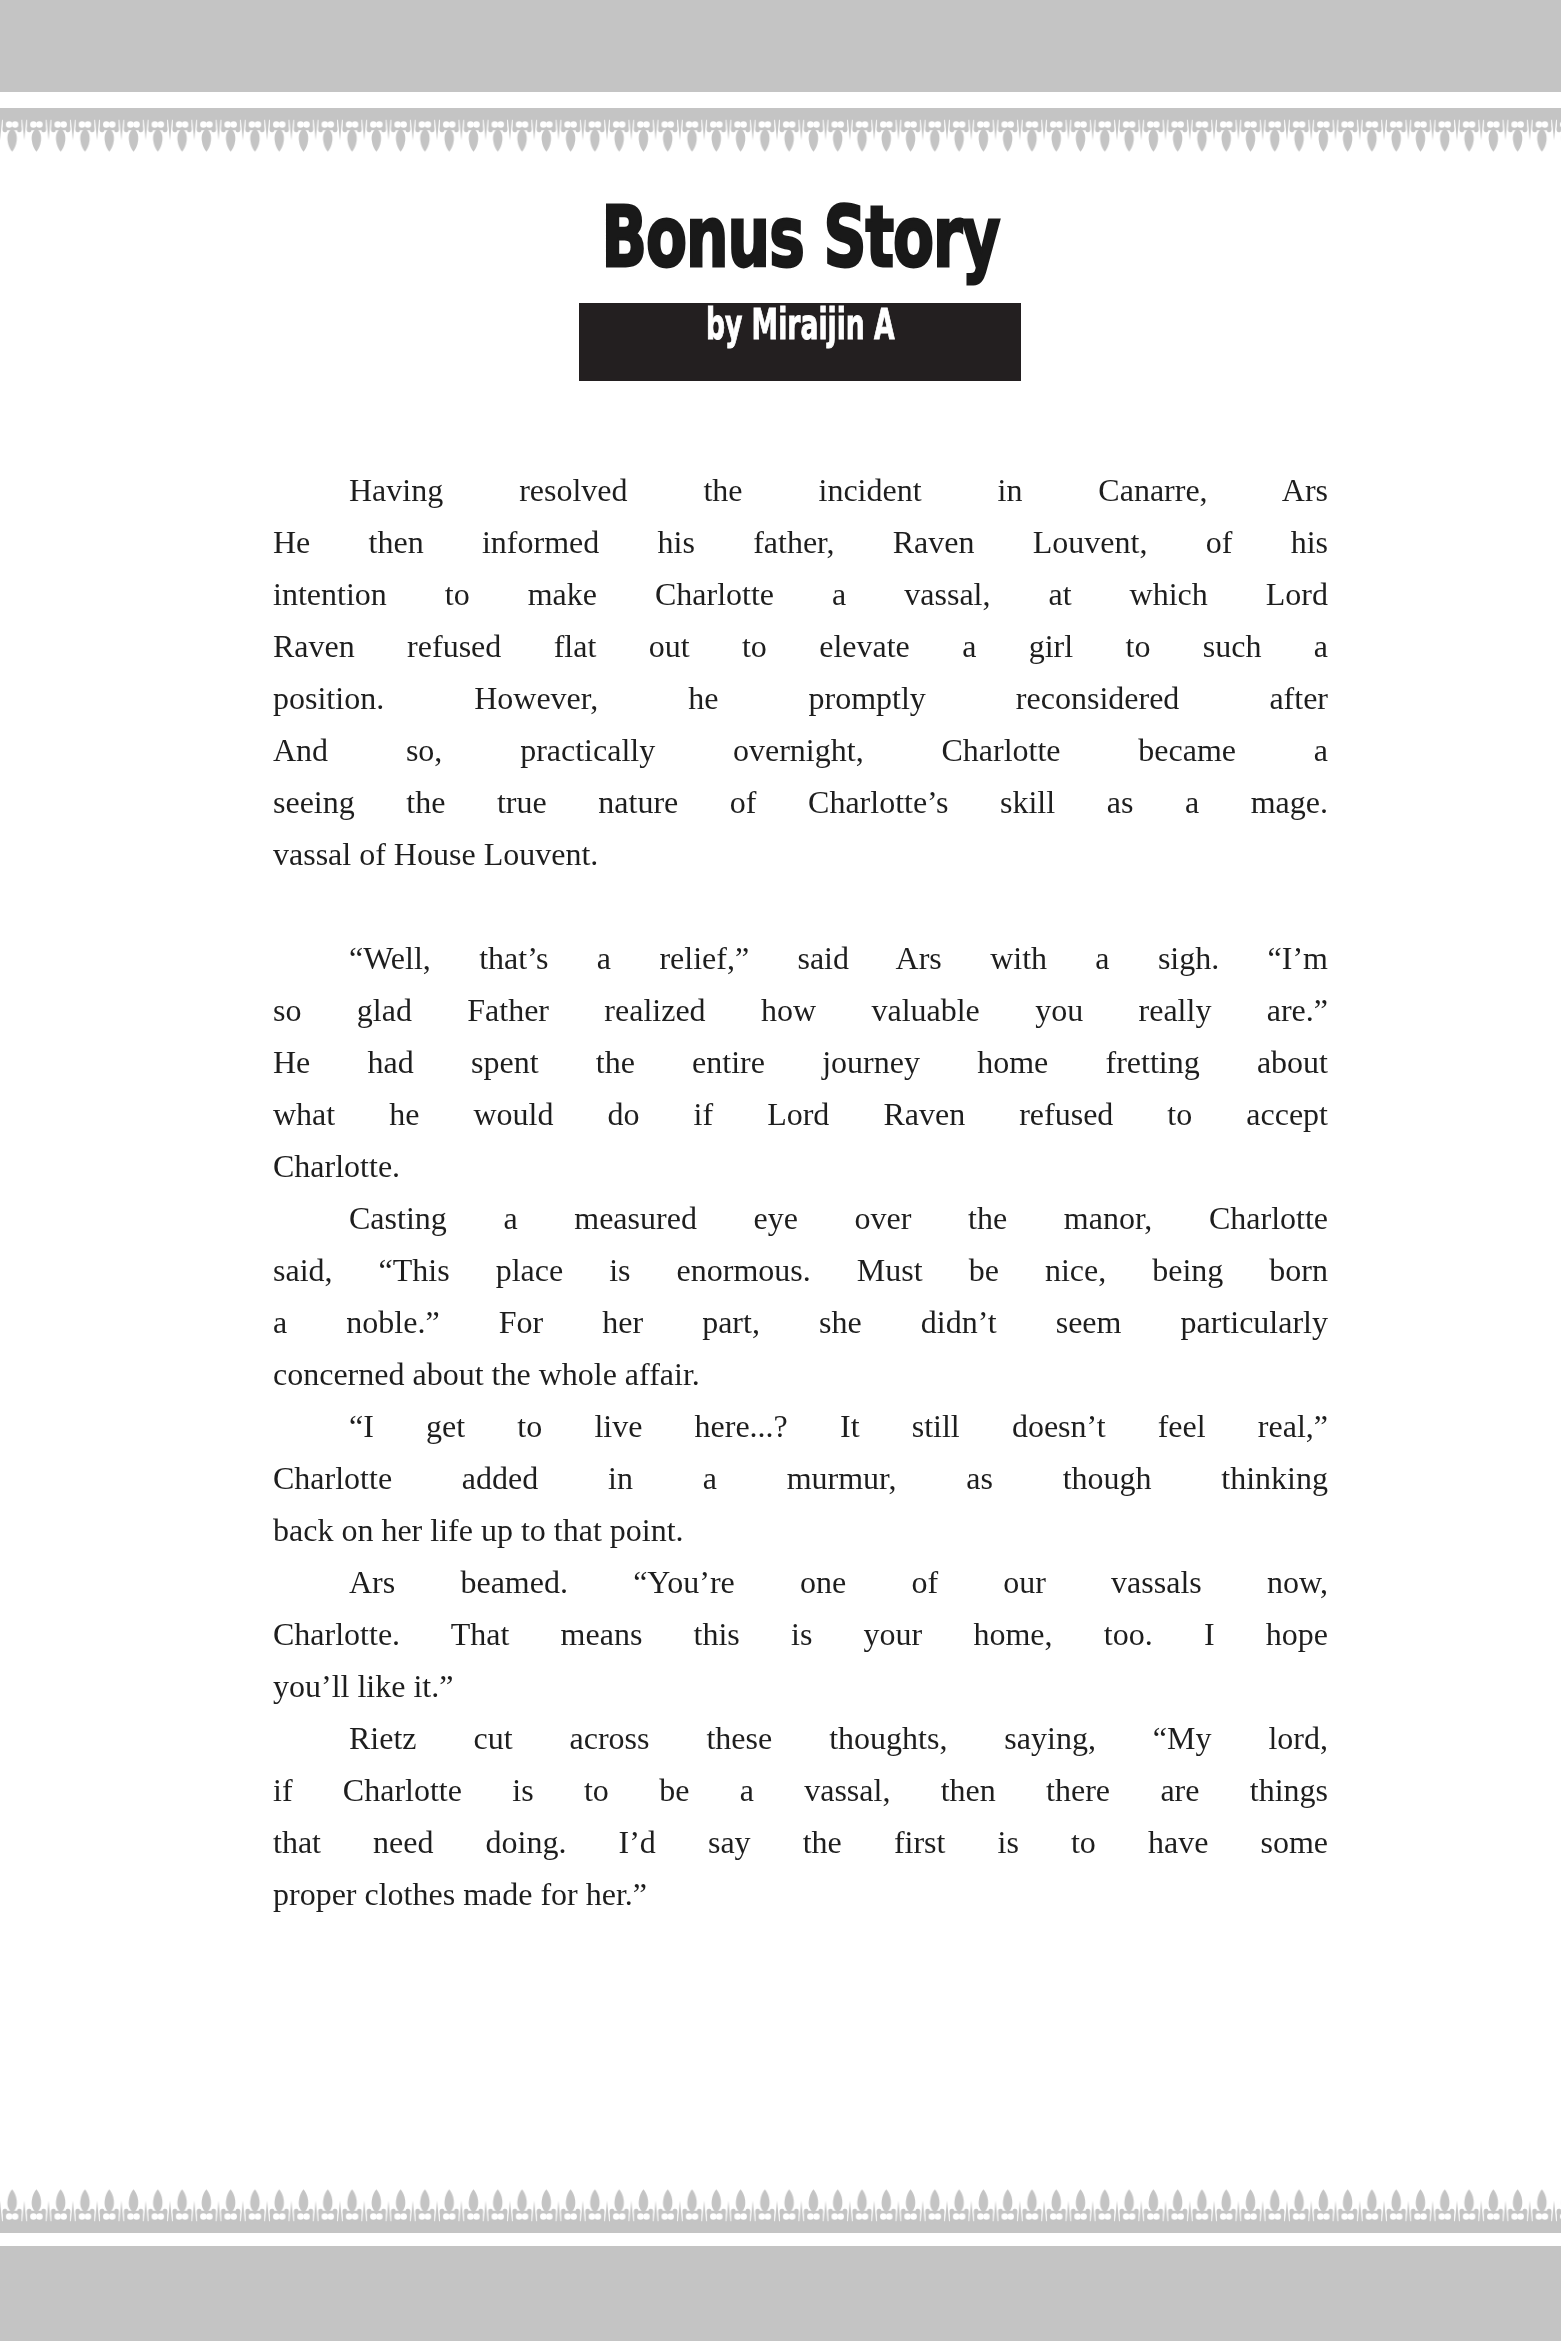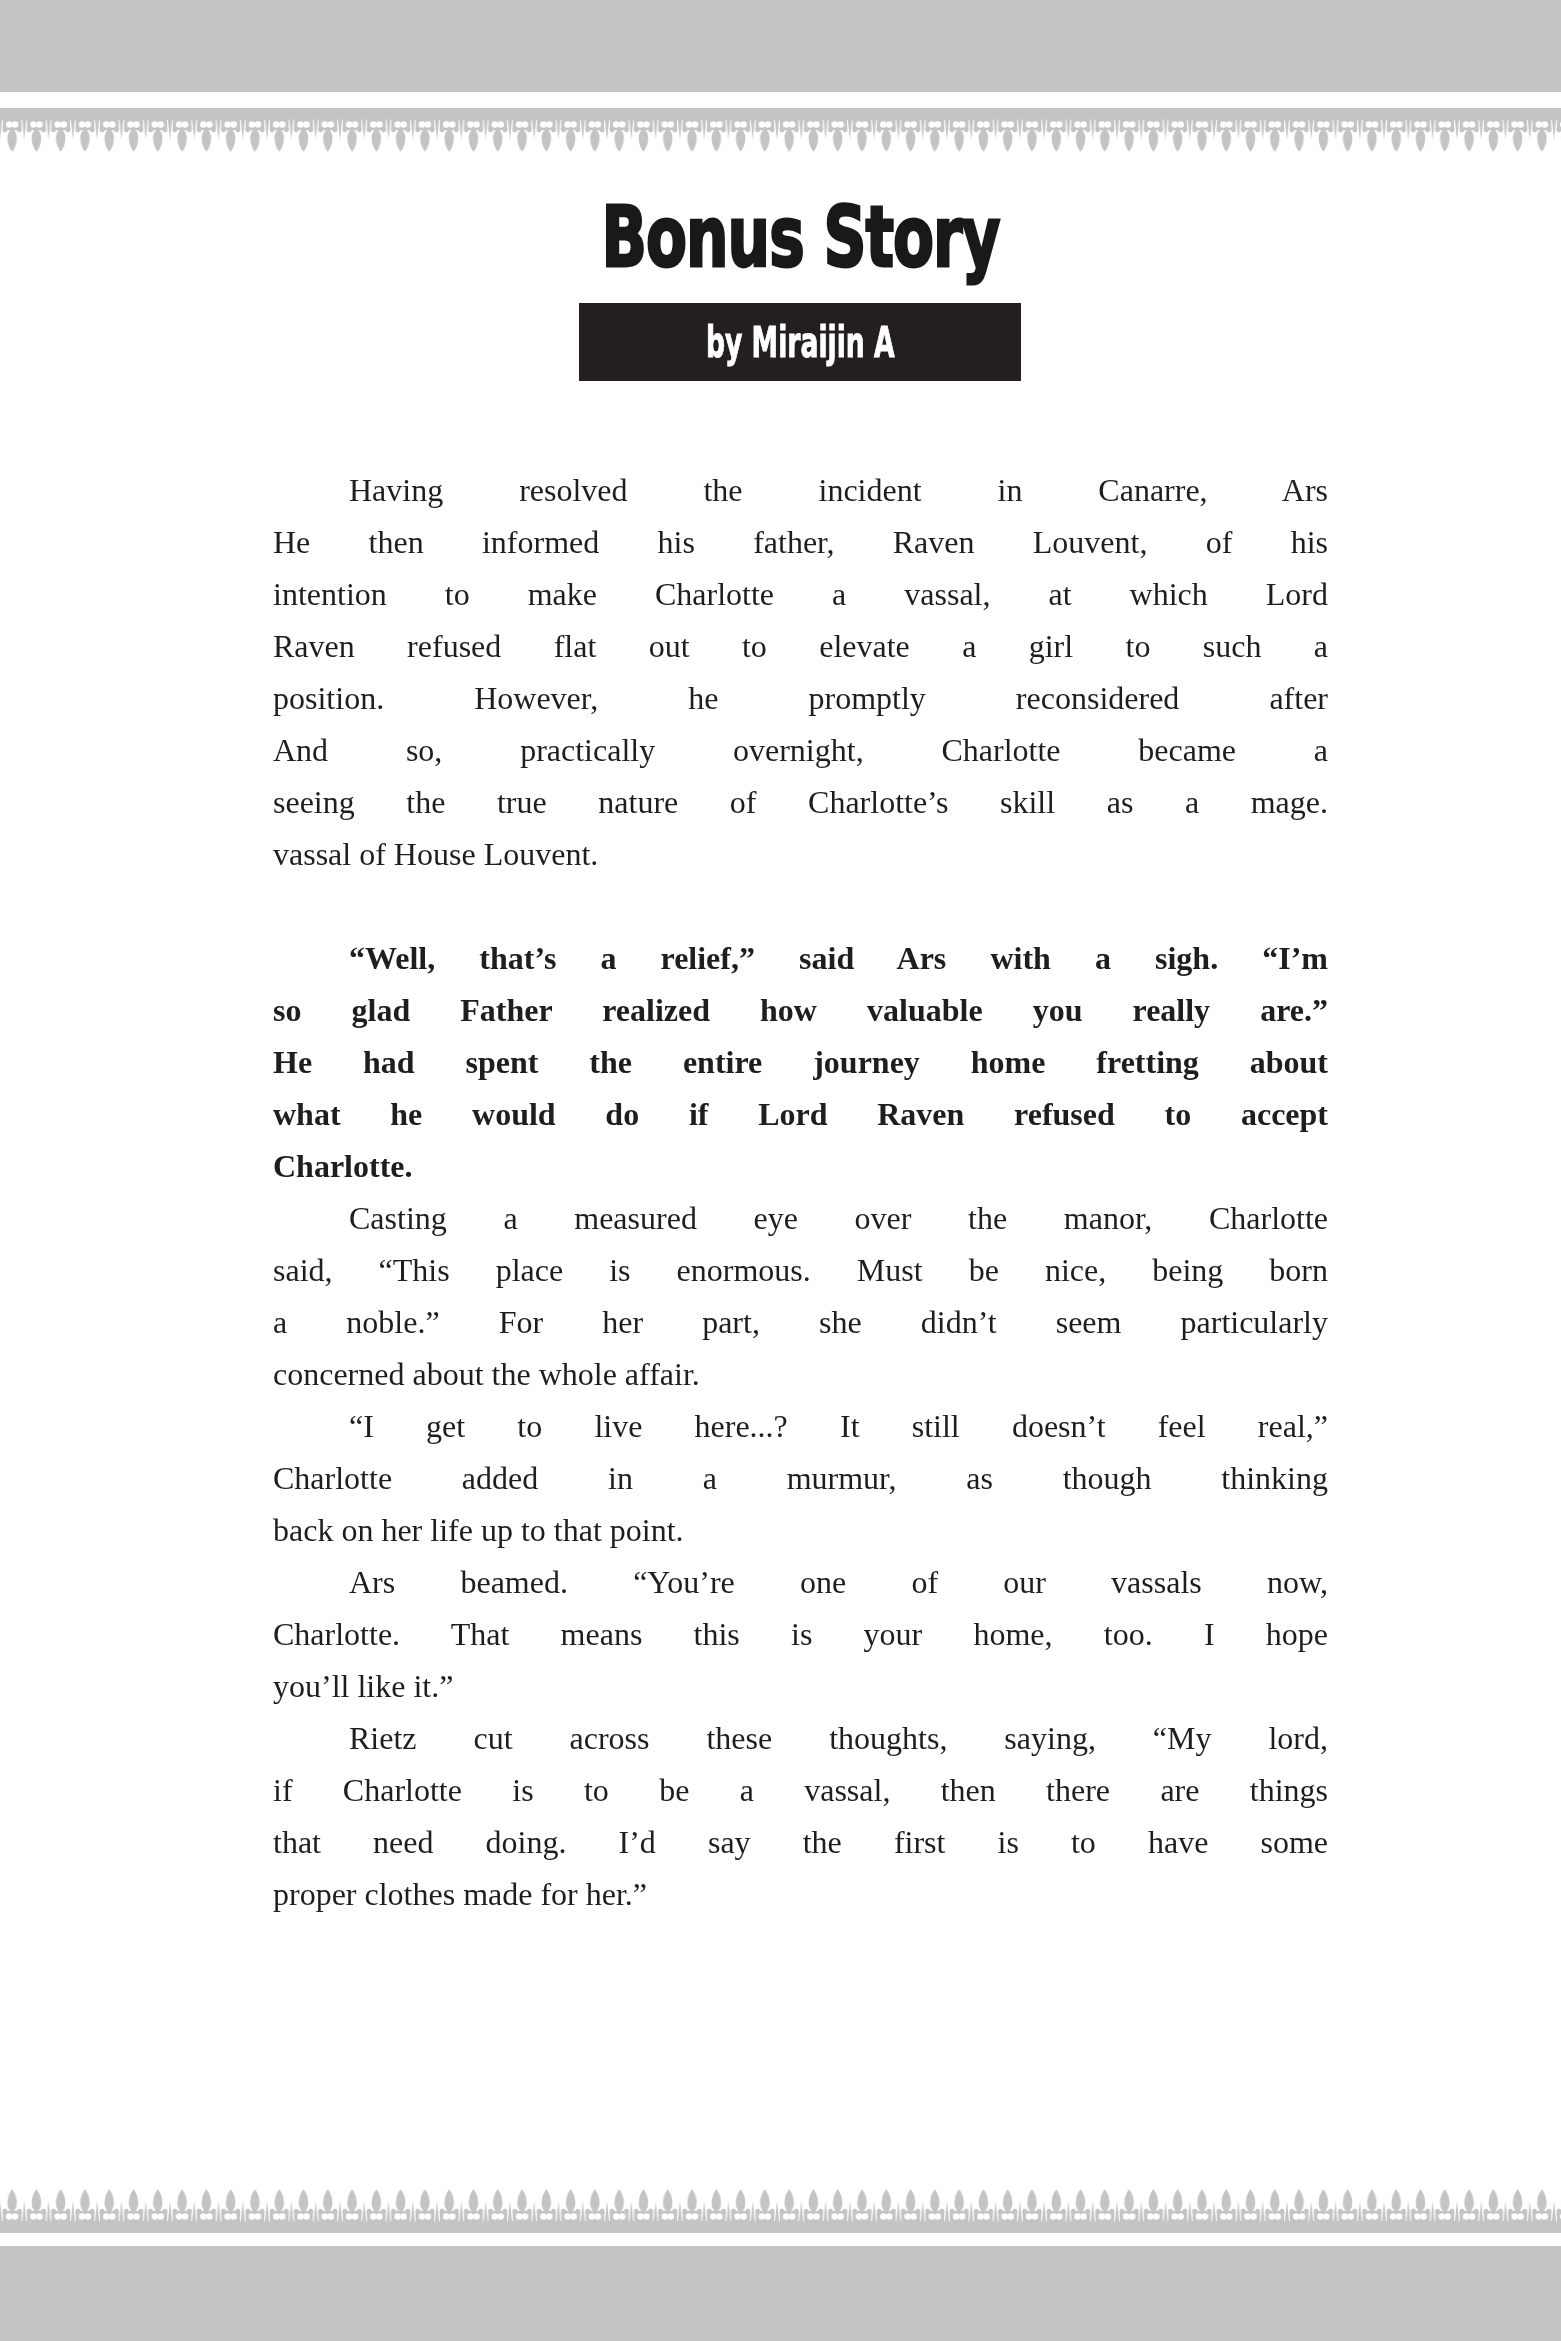--- a/index.html
+++ b/index.html
@@ -21,34 +21,34 @@
   .page-title{
     position:absolute;left:273px;top:196px;width:1055px;
     text-align:center;color:#191919;
     font-family:"DejaVu Sans",sans-serif;font-weight:bold;
     font-size:83px;line-height:83px;letter-spacing:-1.4px;
     transform:scaleX(0.72);transform-origin:center;
     -webkit-text-stroke:2.8px #191919;
   }
   .byline-box{
     position:absolute;left:579px;top:303px;width:442px;height:78px;
-    background:var(--box);display:flex;align-items:center;justify-content:center;
+    background:var(--box);display:flex;justify-content:center;
   }
   .byline-text{
     color:#ffffff;font-family:"DejaVu Sans",sans-serif;font-weight:bold;
     font-size:43px;line-height:43px;
     transform:scaleX(0.62);transform-origin:center;
     -webkit-text-stroke:1px #ffffff;
   }
   .body-text{
     position:absolute;left:273px;top:464px;width:1055px;
     color:var(--ink);font-size:32px;line-height:52px;
   }
   .para{margin:0;}
-  .para.spaced{margin-top:52px;font-weight:bold;}
+  .para.spaced{margin-top:52px;}
   .line{text-align:justify;text-align-last:justify;}
   .line.first{text-indent:76px;}
   .line.plast{text-align-last:left;}
 </style>
 </head>
 <body>
 
 <div class="band-top"></div>
 
 <svg class="lace top" viewBox="0 0 2250 65" preserveAspectRatio="none" xmlns="http://www.w3.org/2000/svg">

